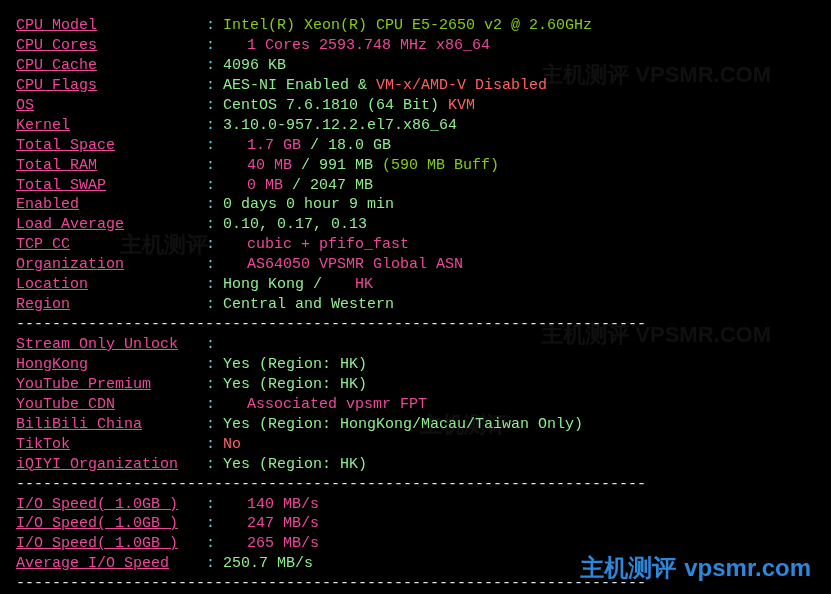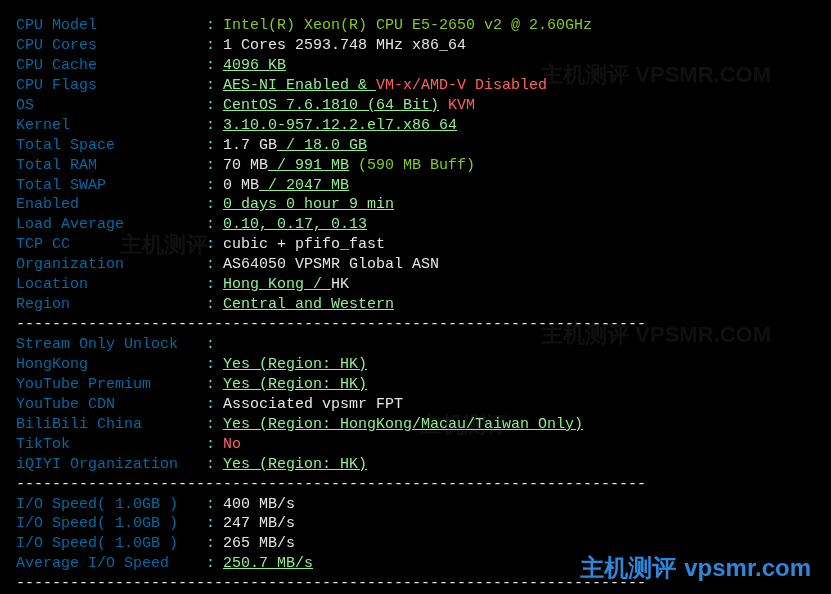--- a/index.html
+++ b/index.html
@@ -16,32 +16,33 @@
       padding: 16px;
       width: 831px;
       height: 594px;
       overflow: hidden;
       position: relative;
     }
     .row {
       white-space: pre;
     }
     .label {
-      color: #0369a1;
+      color: #ec4899;
       display: inline-block;
       min-width: 190px;
+      text-decoration: underline;
     }
     .colon {
       color: #60d0d0;
       display: inline-block;
       margin-right: 8px;
     }
-    .val-green { color: #90ee90; text-decoration: underline; }
+    .val-green { color: #90ee90; }
     .val-cyan { color: #84cc16; }
-    .val-yellow { color: #e5e5e5; }
+    .val-yellow { color: #ec4899; margin-left: 24px; }
     .val-red { color: #ff6060; margin-top: 24px; }
     .divider {
       color: #e8e8e8;
       overflow: hidden;
       white-space: nowrap;
     }
     .watermark-bottom {
       position: absolute;
       bottom: 10px;
       right: 20px;
@@ -75,42 +76,42 @@
 <div class="wm-faint wm3"><span>主机测评</span> <span>VPSMR.COM</span></div>
 <div class="wm-faint wm4"><span>主机测评</span></div>
 
 <div class="row"><span class="label">CPU Model</span><span class="colon">:</span><span class="val-cyan">Intel(R) Xeon(R) CPU E5-2650 v2 @ 2.60GHz</span></div>
 <div class="row"><span class="label">CPU Cores</span><span class="colon">:</span><span class="val-yellow">1 Cores 2593.748 MHz x86_64</span></div>
 <div class="row"><span class="label">CPU Cache</span><span class="colon">:</span><span class="val-green">4096 KB</span></div>
 <div class="row"><span class="label">CPU Flags</span><span class="colon">:</span><span class="val-green">AES-NI Enabled</span><span class="val-green"> &amp; </span><span class="val-red">VM-x/AMD-V Disabled</span></div>
 <div class="row"><span class="label">OS</span><span class="colon">:</span><span class="val-green">CentOS 7.6.1810 (64 Bit)</span><span class="val-red"> KVM</span></div>
 <div class="row"><span class="label">Kernel</span><span class="colon">:</span><span class="val-green">3.10.0-957.12.2.el7.x86_64</span></div>
 <div class="row"><span class="label">Total Space</span><span class="colon">:</span><span class="val-yellow">1.7 GB</span><span class="val-green"> / </span><span class="val-green">18.0 GB</span></div>
-<div class="row"><span class="label">Total RAM</span><span class="colon">:</span><span class="val-yellow">70 MB</span><span class="val-green"> / </span><span class="val-green">991 MB</span><span class="val-cyan"> (590 MB Buff)</span></div>
+<div class="row"><span class="label">Total RAM</span><span class="colon">:</span><span class="val-yellow">40 MB</span><span class="val-green"> / </span><span class="val-green">991 MB</span><span class="val-cyan"> (590 MB Buff)</span></div>
 <div class="row"><span class="label">Total SWAP</span><span class="colon">:</span><span class="val-yellow">0 MB</span><span class="val-green"> / </span><span class="val-green">2047 MB</span></div>
 <div class="row"><span class="label">Enabled</span><span class="colon">:</span><span class="val-green">0 days 0 hour 9 min</span></div>
 <div class="row"><span class="label">Load Average</span><span class="colon">:</span><span class="val-green">0.10, 0.17, 0.13</span></div>
 <div class="row"><span class="label">TCP CC</span><span class="colon">:</span><span class="val-yellow">cubic + pfifo_fast</span></div>
 <div class="row"><span class="label">Organization</span><span class="colon">:</span><span class="val-yellow">AS64050 VPSMR Global ASN</span></div>
 <div class="row"><span class="label">Location</span><span class="colon">:</span><span class="val-green">Hong Kong</span><span class="val-green"> / </span><span class="val-yellow">HK</span></div>
 <div class="row"><span class="label">Region</span><span class="colon">:</span><span class="val-green">Central and Western</span></div>
 
 <div class="divider">----------------------------------------------------------------------</div>
 
 <div class="row"><span class="label">Stream Only Unlock</span><span class="colon">:</span></div>
 <div class="row"><span class="label">HongKong</span><span class="colon">:</span><span class="val-green">Yes (Region: HK)</span></div>
 <div class="row"><span class="label">YouTube Premium</span><span class="colon">:</span><span class="val-green">Yes (Region: HK)</span></div>
 <div class="row"><span class="label">YouTube CDN</span><span class="colon">:</span><span class="val-yellow">Associated vpsmr FPT</span></div>
 <div class="row"><span class="label">BiliBili China</span><span class="colon">:</span><span class="val-green">Yes (Region: HongKong/Macau/Taiwan Only)</span></div>
 <div class="row"><span class="label">TikTok</span><span class="colon">:</span><span class="val-red">No</span></div>
 <div class="row"><span class="label">iQIYI Organization</span><span class="colon">:</span><span class="val-green">Yes (Region: HK)</span></div>
 
 <div class="divider">----------------------------------------------------------------------</div>
 
-<div class="row"><span class="label">I/O Speed( 1.0GB )</span><span class="colon">:</span><span class="val-yellow">400 MB/s</span></div>
+<div class="row"><span class="label">I/O Speed( 1.0GB )</span><span class="colon">:</span><span class="val-yellow">140 MB/s</span></div>
 <div class="row"><span class="label">I/O Speed( 1.0GB )</span><span class="colon">:</span><span class="val-yellow">247 MB/s</span></div>
 <div class="row"><span class="label">I/O Speed( 1.0GB )</span><span class="colon">:</span><span class="val-yellow">265 MB/s</span></div>
 <div class="row"><span class="label">Average I/O Speed</span><span class="colon">:</span><span class="val-green">250.7 MB/s</span></div>
 
 <div class="divider">----------------------------------------------------------------------</div>
 
 <div class="watermark-bottom">
   <span class="wm-cn">主机测评</span><span>vpsmr.com</span>
 </div>
 

